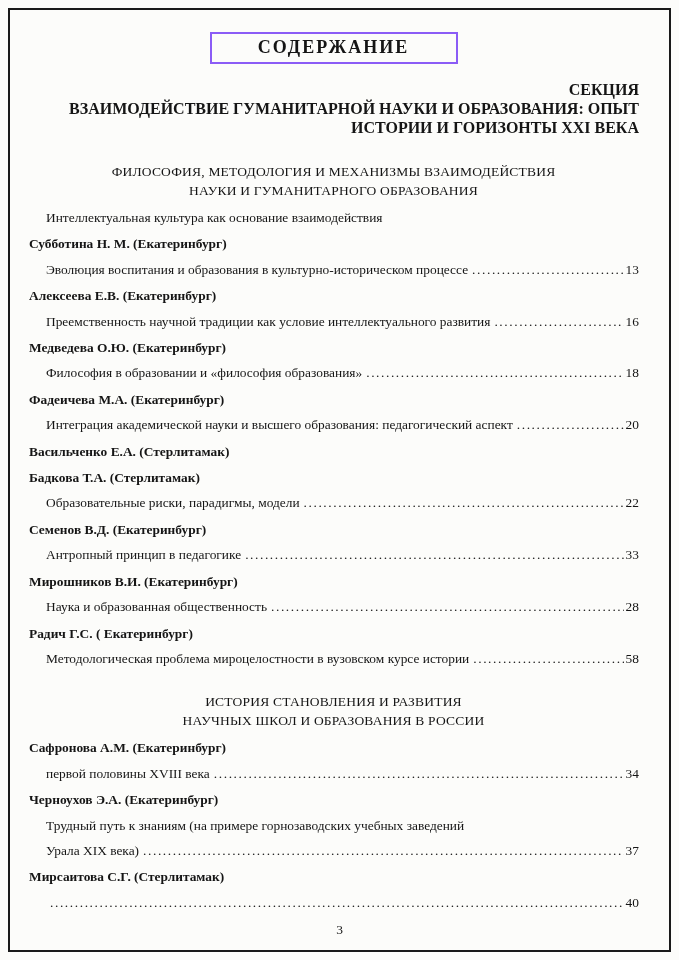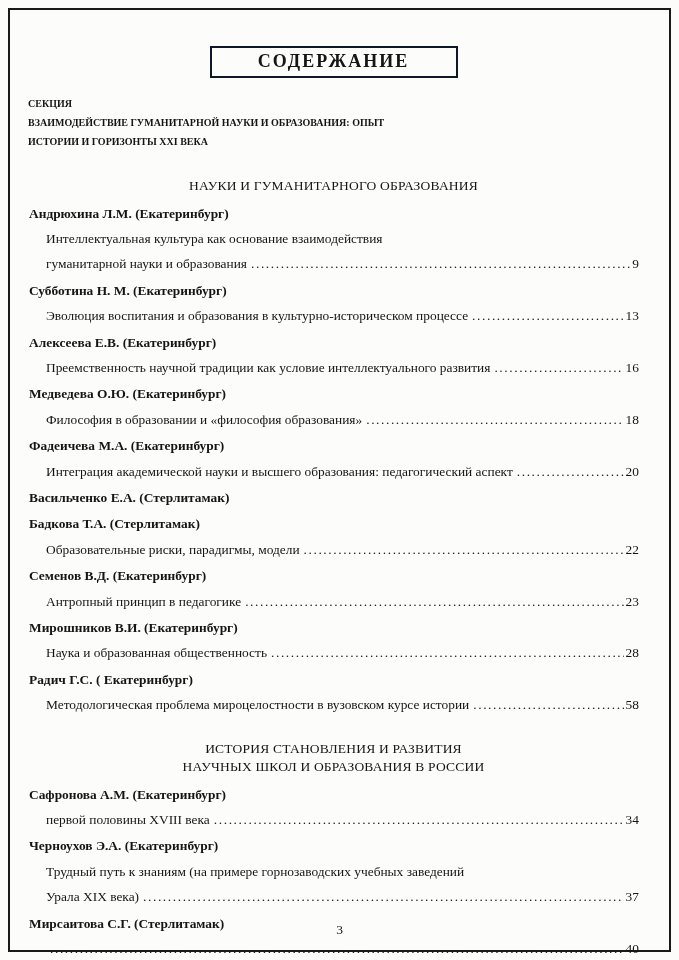--- a/index.html
+++ b/index.html
@@ -12,35 +12,35 @@
     overflow: hidden;
   }
   .page-frame {
     position: absolute;
     left: 8px; top: 8px; right: 8px; bottom: 8px;
     border: 2px solid #1a1a1a;
     padding: 22px 30px 14px 18px;
   }
   .title-box {
     width: 248px;
-    margin: 14px auto;
-    border: 2px solid #0f172a;
+    margin: 0 auto;
+    border: 2px solid #8b5cf6;
     text-align: center;
     padding: 3px 0 4px 0;
   }
   .title-box h1 {
     font-size: 18px;
     font-weight: bold;
     letter-spacing: 2px;
   }
   .section-heading {
     margin-top: 16px;
-    text-align: left;
+    text-align: right;
     font-weight: bold;
-    font-size: 10px;
+    font-size: 16px;
     line-height: 19px;
   }
   .subsection-heading {
     margin-top: 26px;
     text-align: center;
     font-weight: normal;
     font-size: 13.5px;
     line-height: 18.5px;
     letter-spacing: 0.2px;
   }
@@ -85,30 +85,25 @@
 
   <div class="section-heading">
     <div>СЕКЦИЯ</div>
     <div>ВЗАИМОДЕЙСТВИЕ ГУМАНИТАРНОЙ НАУКИ И ОБРАЗОВАНИЯ: ОПЫТ</div>
     <div>ИСТОРИИ И ГОРИЗОНТЫ XXI ВЕКА</div>
   </div>
 
   <div id="subsections">
       <section class="subsection">
         <div class="subsection-heading">
+          <div class="heading-line">ФИЛОСОФИЯ, МЕТОДОЛОГИЯ И МЕХАНИЗМЫ ВЗАИМОДЕЙСТВИЯ</div>
           <div class="heading-line">НАУКИ И ГУМАНИТАРНОГО ОБРАЗОВАНИЯ</div>
         </div>
         <div class="entry">
-          <div class="author">Андрюхина Л.М. (Екатеринбург)</div>
           <div class="title-line"><span class="title-text">Интеллектуальная культура как основание взаимодействия</span></div>
-          <div class="title-line with-leader">
-            <span class="title-text">гуманитарной науки и образования</span>
-            <span class="leader"></span>
-            <span class="pagenum">9</span>
-          </div>
         </div>
         <div class="entry">
           <div class="author">Субботина Н. М. (Екатеринбург)</div>
           <div class="title-line with-leader">
             <span class="title-text">Эволюция воспитания и образования в культурно-историческом процессе</span>
             <span class="leader"></span>
             <span class="pagenum">13</span>
           </div>
         </div>
         <div class="entry">
@@ -144,21 +139,21 @@
             <span class="title-text">Образовательные риски, парадигмы, модели</span>
             <span class="leader"></span>
             <span class="pagenum">22</span>
           </div>
         </div>
         <div class="entry">
           <div class="author">Семенов В.Д. (Екатеринбург)</div>
           <div class="title-line with-leader">
             <span class="title-text">Антропный принцип в педагогике</span>
             <span class="leader"></span>
-            <span class="pagenum">23</span>
+            <span class="pagenum">33</span>
           </div>
         </div>
         <div class="entry">
           <div class="author">Мирошников В.И. (Екатеринбург)</div>
           <div class="title-line with-leader">
             <span class="title-text">Наука и образованная общественность</span>
             <span class="leader"></span>
             <span class="pagenum">28</span>
           </div>
         </div>

